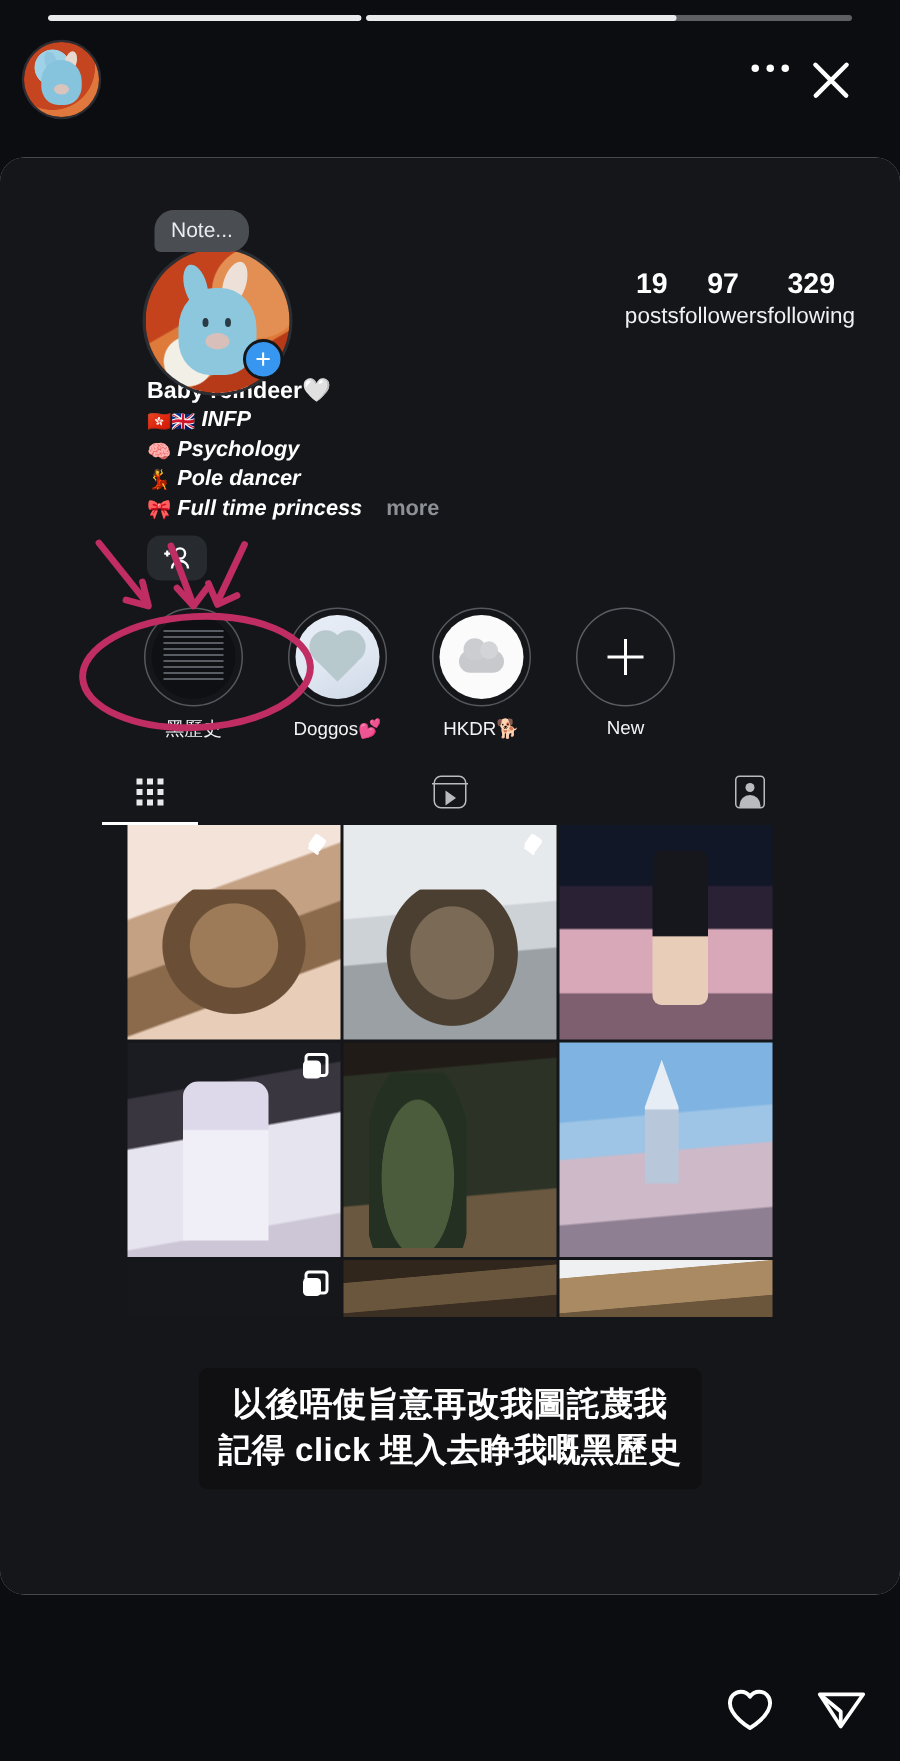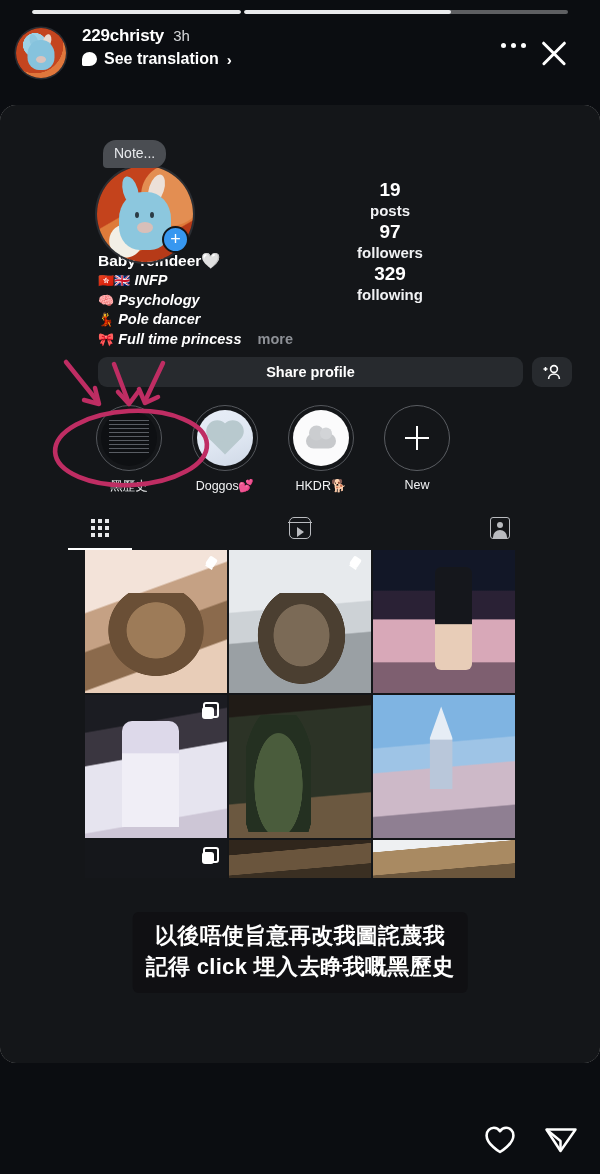--- a/index.html
+++ b/index.html
@@ -135,25 +135,25 @@
   }
   .plus-badge{
     position:absolute; left:162px; top:121px; z-index:5;
     width:27px; height:27px; border-radius:50%;
     background:#3797f0; border:2.5px solid #141619;
     color:#fff; font-size:18px; line-height:22px; text-align:center; font-weight:300;
   }
 
   .stats{
     position:absolute; left:210px; top:74px; right:30px;
-    display:flex; justify-content:flex-end;flex-direction:column;
+    display:flex; justify-content:flex-end;
   }
   .stat{ text-align:center; }
   .stat-n{ color:#fff; font-size:19px; font-weight:bold; line-height:22px; }
-  .stat-l{ color:#f0f1f3; font-size:15px; line-height:20px;font-weight:bold; }
+  .stat-l{ color:#f0f1f3; font-size:15px; line-height:20px; }
 
   .bio{ position:absolute; left:98px; top:146px; }
   .bio-name{ color:#fff; font-size:15.5px; font-weight:bold; line-height:20px; }
   .bio-line{ color:#fff; font-size:14.5px; font-style:italic; font-weight:bold; line-height:19.5px; display:flex; align-items:center; gap:4px; }
   .bio-line .em{ font-style:normal; font-weight:normal; font-size:13px; }
   .bio-more{ color:#8d9096; font-style:normal; font-weight:bold; font-size:14.5px; margin-left:12px; }
 
   
   .btn-row{
     position:absolute; left:98px; top:252px; right:28px;
@@ -339,31 +339,20 @@
     </div>
   </div>
 
   <div class="story-header">
     <div class="avatar-ring">
       <span class="ear-l"></span>
         <span class="ear-r"></span>
       <span class="bunny"></span>
         <span class="muzzle"></span>
     </div>
-    <div class="hdr-text">
-      <div class="hdr-row1">
-        <span class="hdr-user">229christy</span>
-        <span class="hdr-time">3h</span>
-      </div>
-      <div class="hdr-row2">
-        <span class="bubble-icon"></span>
-        <span class="hdr-trans">See translation</span>
-        <span class="chev">›</span>
-      </div>
-    </div>
     <div class="more-dots">
         <i></i>
         <i></i>
         <i></i>
       </div>
     <div class="close-x">
         <span></span>
         <span></span>
       </div>
   </div>
@@ -413,21 +402,20 @@
         <span>Pole dancer</span>
       </div>
       <div class="bio-line">
         <span class="em">🎀</span>
         <span>Full time princess</span>
         <span class="bio-more">more</span>
       </div>
     </div>
 
     <div class="btn-row">
-      <div class="btn share">Share profile</div>
       <div class="btn adduser">
         <svg width="19" height="16" viewBox="0 0 19 16" fill="none">
           <circle cx="11" cy="5" r="3.4" stroke="#fff" stroke-width="1.6"></circle>
           <path d="M5.6 15c0-3 2.4-5 5.4-5s5.4 2 5.4 5" stroke="#fff" stroke-width="1.6" fill="none"></path>
           <path d="M2.5 3v4M.5 5h4" stroke="#fff" stroke-width="1.5"></path>
         </svg>
       </div>
     </div>
 
     <div class="hl-row">

